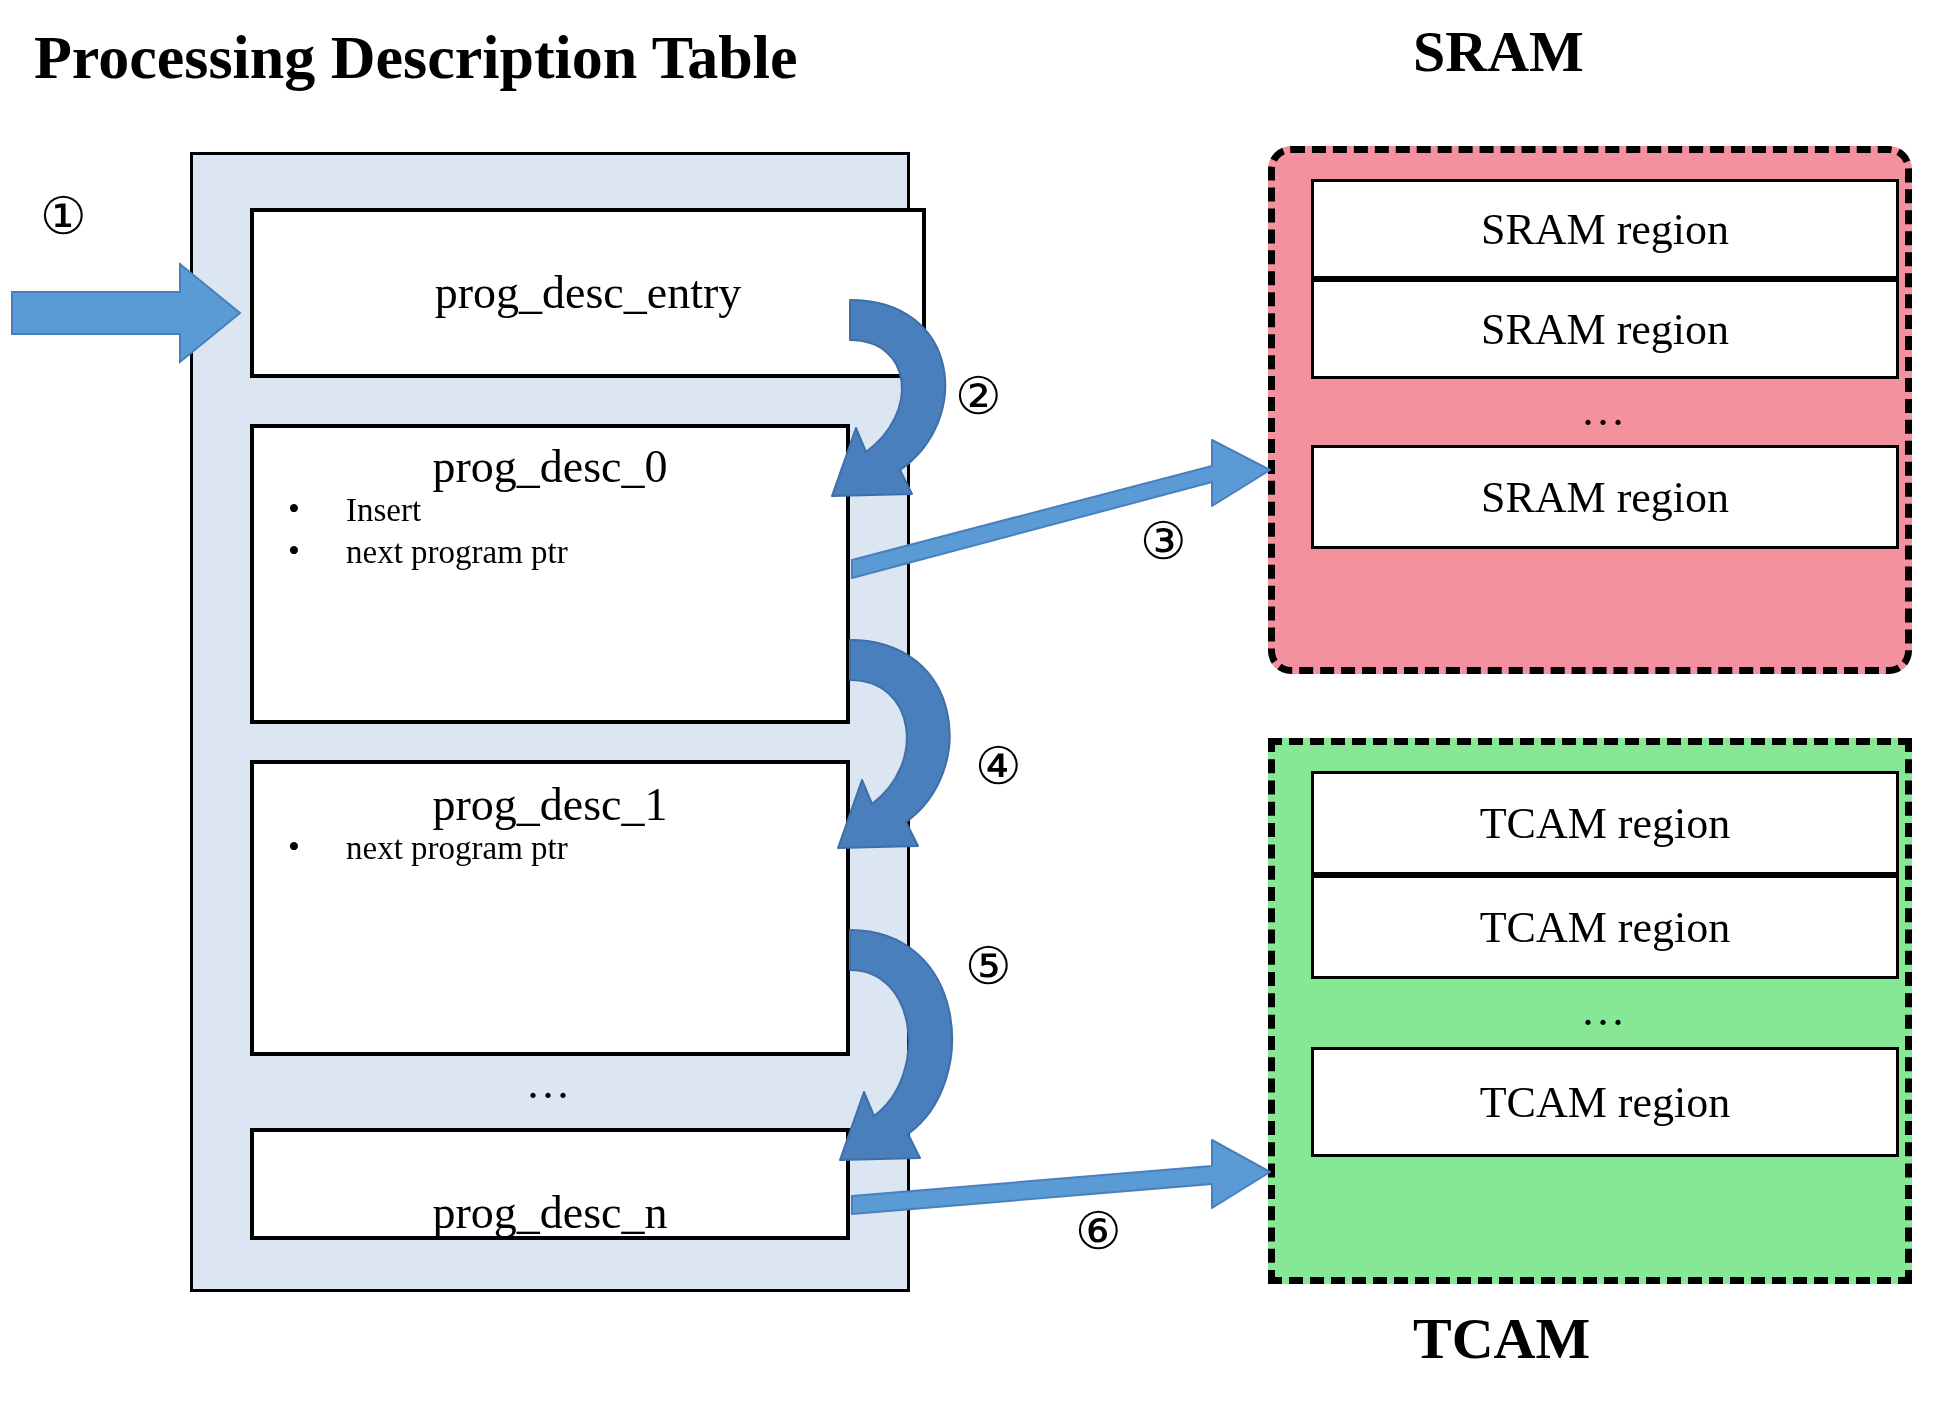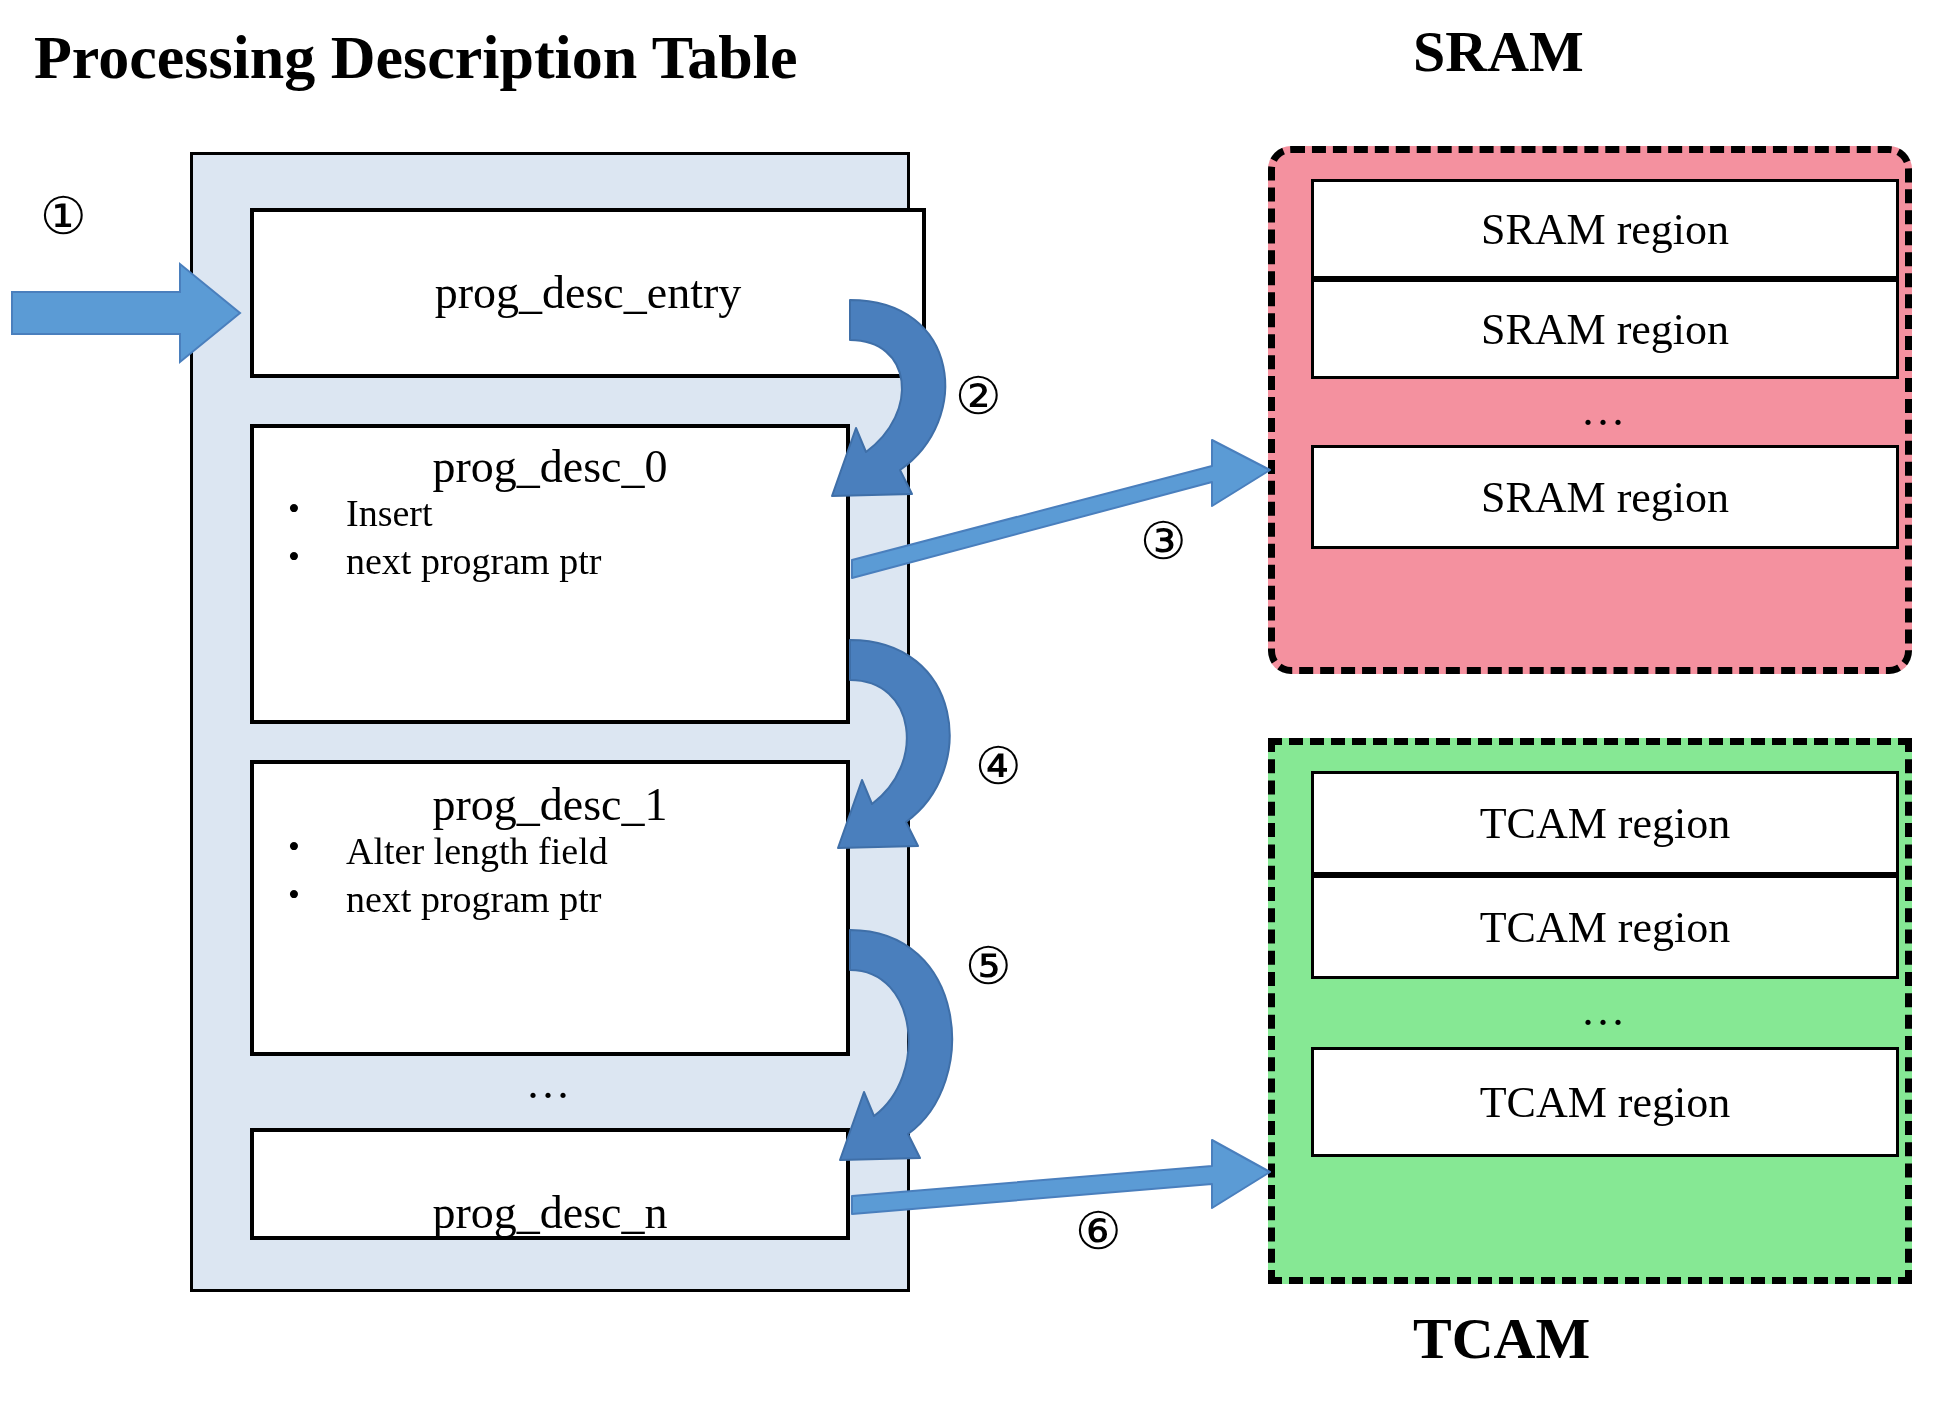--- a/index.html
+++ b/index.html
@@ -65,21 +65,21 @@
     line-height: 1.0;
     white-space: nowrap;
   }
 
   .bullets {
     margin: 0;
     padding: 0;
     list-style: none;
   }
   .bullets li {
-    font-size: 38px;
+    font-size: 33px;
     line-height: 1.26;
     position: relative;
     padding-left: 92px;
     white-space: nowrap;
   }
   .bullets li::before {
     content: "\2022";
     position: absolute;
     left: 34px;
     top: -2px;
@@ -231,21 +231,20 @@
   <div class="desc-title">prog_desc_0</div>
   <ul class="bullets">
     <li>Insert</li>
     <li>next program ptr</li>
   </ul>
 </div>
 
 <div class="abs desc-box box-d1">
   <div class="desc-title">prog_desc_1</div>
   <ul class="bullets">
-    <li>Alter length field</li>
     <li>next program ptr</li>
   </ul>
 </div>
 
 <div class="abs ellipsis-pdt">...</div>
 
 <div class="abs desc-box box-dn">
   <div class="desc-title">prog_desc_n</div>
 </div>
 

